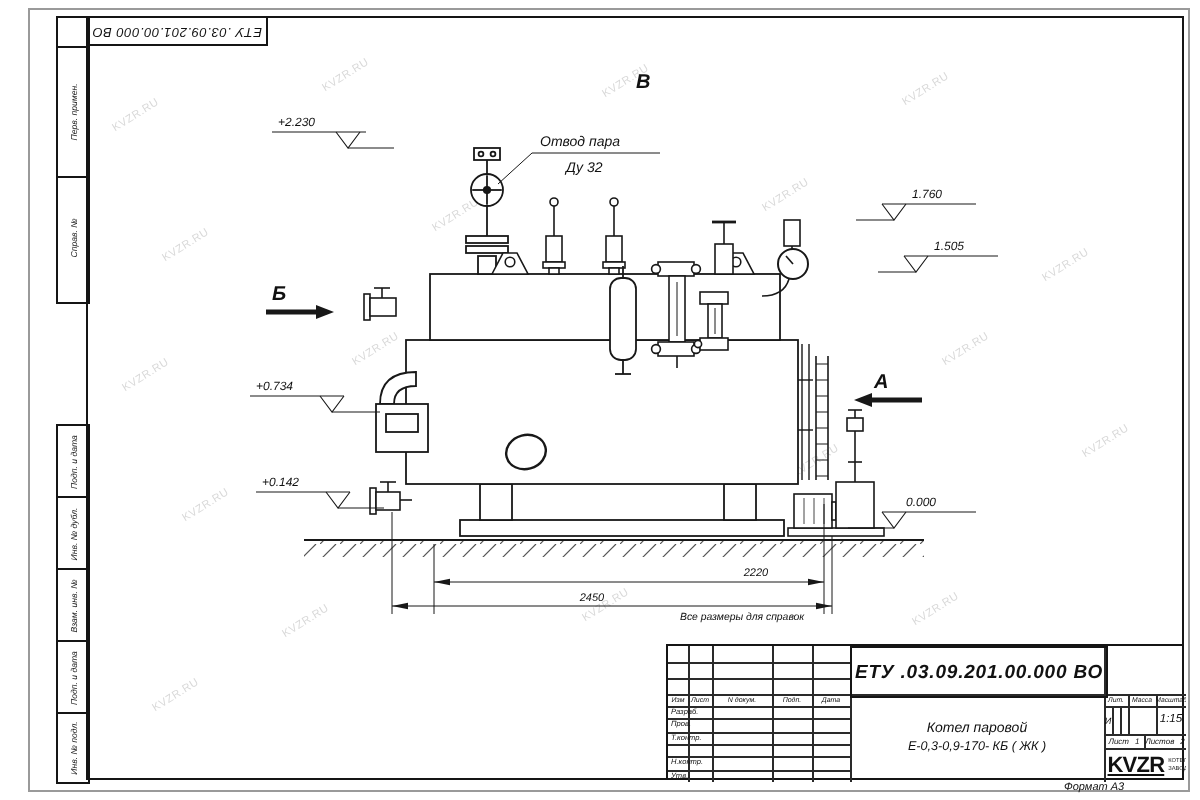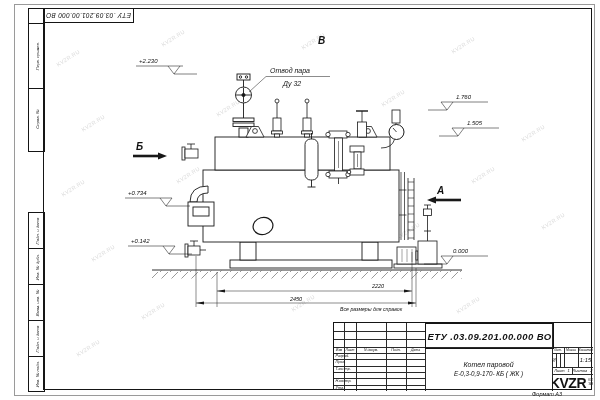--- a/index.html
+++ b/index.html
@@ -25,21 +25,21 @@
   .tb .hl{position:absolute;height:1px;background:#2a2a2a;}
   .tb .vl{position:absolute;width:1px;background:#2a2a2a;}
   .cell{position:absolute;display:flex;align-items:center;justify-content:center;
         font-style:italic;color:#111;overflow:hidden;}
   .cell.left{justify-content:flex-start;padding-left:1.5px;}
   .docnum{font-size:9.5px;letter-spacing:.4px;font-weight:bold;}
   .prod{flex-direction:column;gap:2px;}
   .prod .l1{font-size:7px;}
   .prod .l2{font-size:6.3px;}
   .logo-mark{width:9px;height:9px;background:#131313;flex:0 0 auto;}
-  .logo-txt{font-size:14px;font-weight:bold;font-style:normal;letter-spacing:-.4px;text-decoration:underline;}
+  .logo-txt{font-size:11px;font-weight:bold;font-style:normal;letter-spacing:-.4px;text-decoration:underline;}
   .logo-sub{display:flex;flex-direction:column;font-size:2.9px;font-style:normal;line-height:1.25;color:#222;}
   .fmt{font-size:5.5px;font-style:italic;}
   .note{font-size:5.2px;font-style:italic;}
   svg text{font-family:"Liberation Sans",sans-serif;font-style:italic;fill:#111;}
   svg .lbl{font-size:7px;}
   svg .elev{font-size:6px;}
   svg .dim{font-size:5.5px;}
   svg .view{font-size:10px;font-weight:bold;}
 </style>
 </head>

